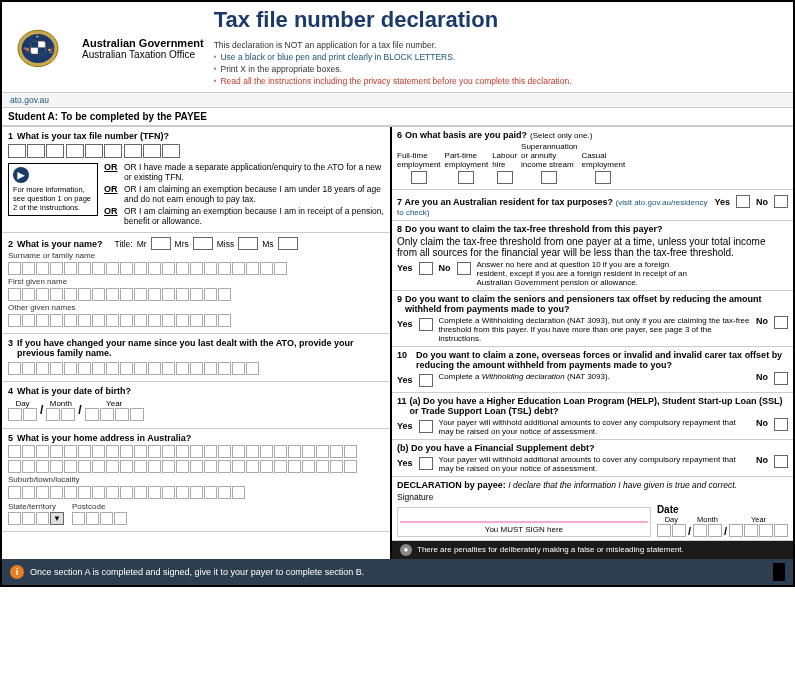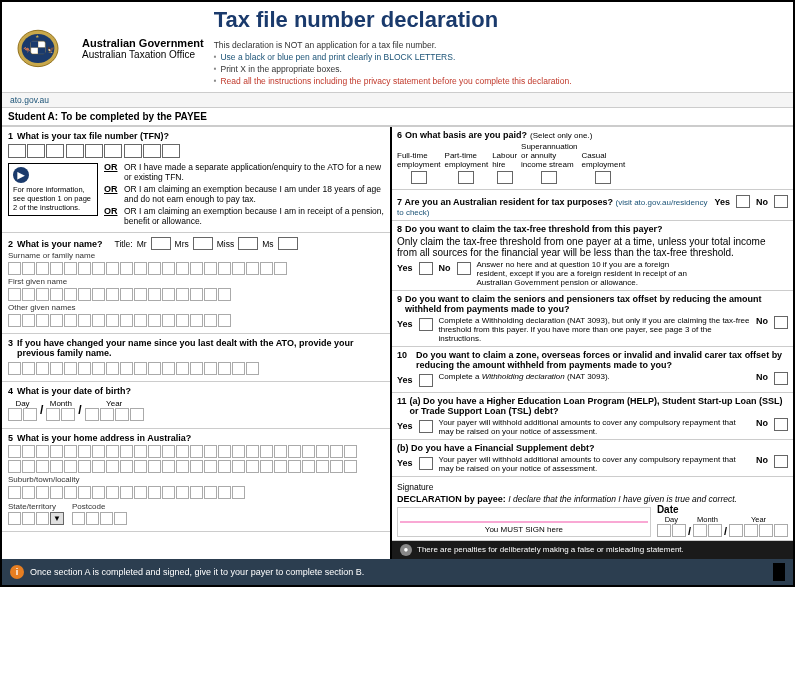--- a/index.html
+++ b/index.html
@@ -801,25 +801,25 @@
             <span class="yn-label">Yes</span>
             <div class="yn-box"></div>
           </div>
           <div style="font-size:8px;flex:1;">Your payer will withhold additional amounts to cover any compulsory repayment that may be raised on your notice of assessment.</div>
           <span class="yn-label">No</span>
           <div class="yn-box"></div>
         </div>
       </div>
 
       <div class="rq-block">
-        <div style="font-size:8.5px;margin:2px 0;">Signature</div>
         <div>
           <span style="font-weight:bold;font-size:9px;">DECLARATION by payee:</span>
           <span style="font-size:8.5px;font-style:italic;">I declare that the information I have given is true and correct.</span>
         </div>
+        <div style="font-size:8.5px;margin:2px 0;">Signature</div>
         <div style="display:flex;gap:6px;align-items:flex-end;">
           <div style="flex:1;border:1px solid #ccc;min-height:30px;padding:2px;display:flex;align-items:flex-end;">
             <div style="width:100%;text-align:center;font-size:8px;border-top:2px solid #f9a8d4;padding-top:2px;">You MUST SIGN here</div>
           </div>
           <div>
             <div style="font-size:10px;font-weight:bold;">Date</div>
             <div style="display:flex;align-items:flex-end;gap:2px;">
               <div>
                 <div style="font-size:7.5px;text-align:center;">Day</div>
                 <div style="display:flex;gap:1px;">

